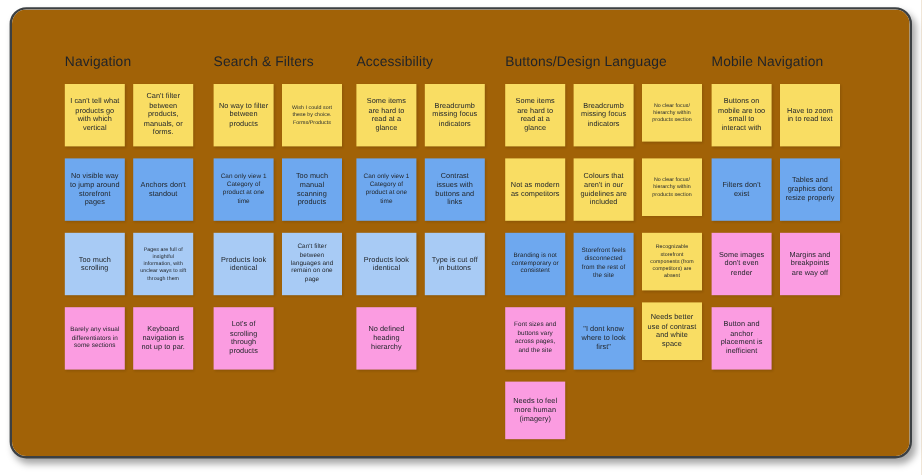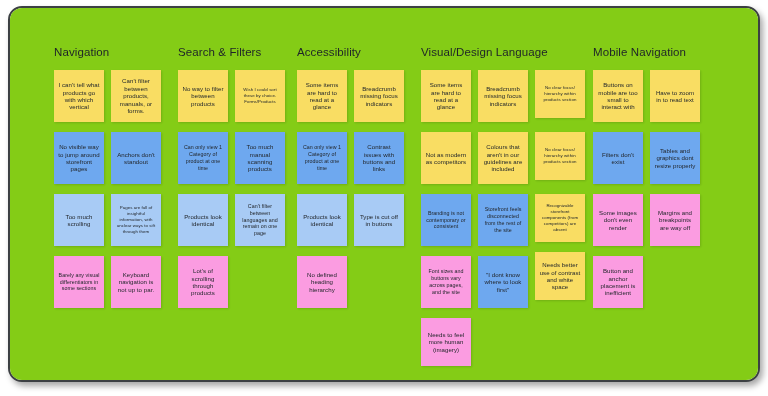--- a/index.html
+++ b/index.html
@@ -25,21 +25,21 @@
     background: #ffffff;
     border: 2px solid #3c4043;
     border-radius: 14px;
     box-shadow: 3px 4px 6px rgba(0,0,0,0.35);
     overflow: hidden;
   }
 
   #board {
     position: absolute;
     inset: 0;
-    background: #84cc16;
+    background: #a16207;
   }
 
   .column {
     position: absolute;
     top: 0;
   }
 
   .col-title {
     position: absolute;
     top: 38px;
@@ -152,21 +152,21 @@
           <span>Products look identical</span>
         </div>
         <div class="note c-blue2 sz-m" style="left: 57px; top: 186px; width: 50px; height: 52px;">
           <span>Type is cut off in buttons</span>
         </div>
         <div class="note c-pink sz-m" style="left: 0px; top: 248px; width: 50px; height: 52px;">
           <span>No defined heading hierarchy</span>
         </div>
       </div>
       <div class="column" style="left: 411px;">
-        <div class="col-title">Visual/Design Language</div>
+        <div class="col-title">Buttons/Design Language</div>
         <div class="note c-yellow sz-m" style="left: 0px; top: 62px; width: 50px; height: 52px;">
           <span>Some items are hard to read at a glance</span>
         </div>
         <div class="note c-yellow sz-m" style="left: 57px; top: 62px; width: 50px; height: 52px;">
           <span>Breadcrumb missing focus indicators</span>
         </div>
         <div class="note c-yellow sz-xs" style="left: 114px; top: 62px; width: 50px; height: 48px;">
           <span>No clear focus/ hierarchy within products section</span>
         </div>
         <div class="note c-yellow sz-m" style="left: 0px; top: 124px; width: 50px; height: 52px;">

